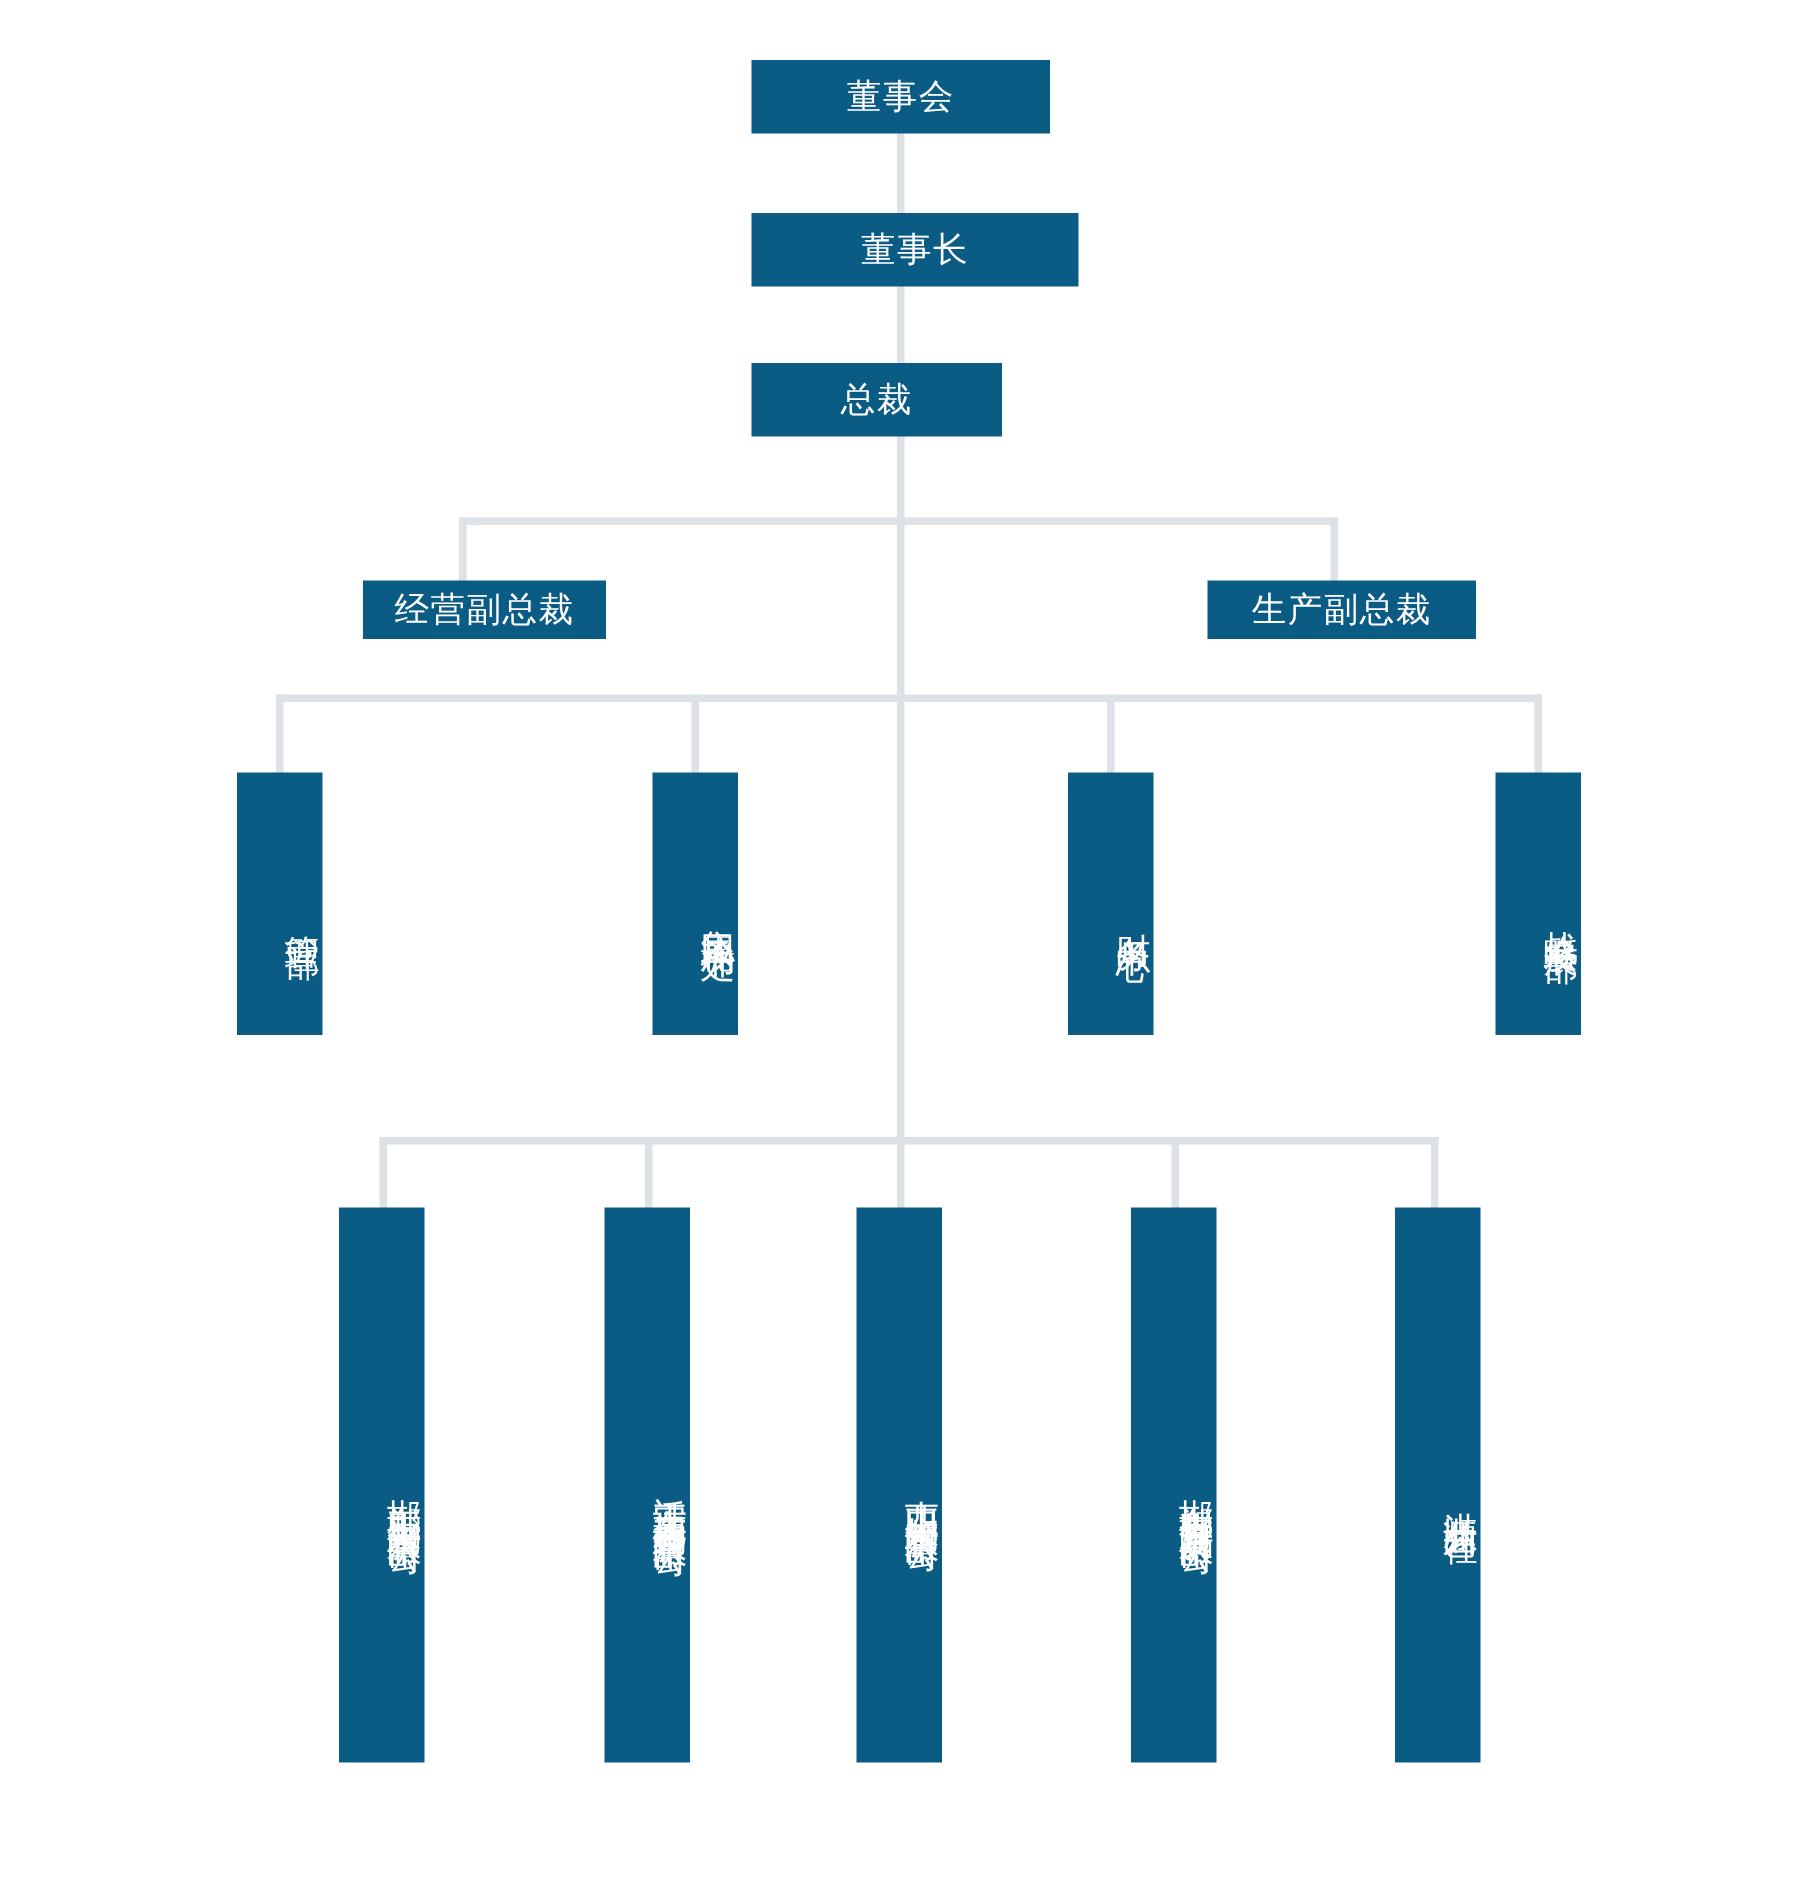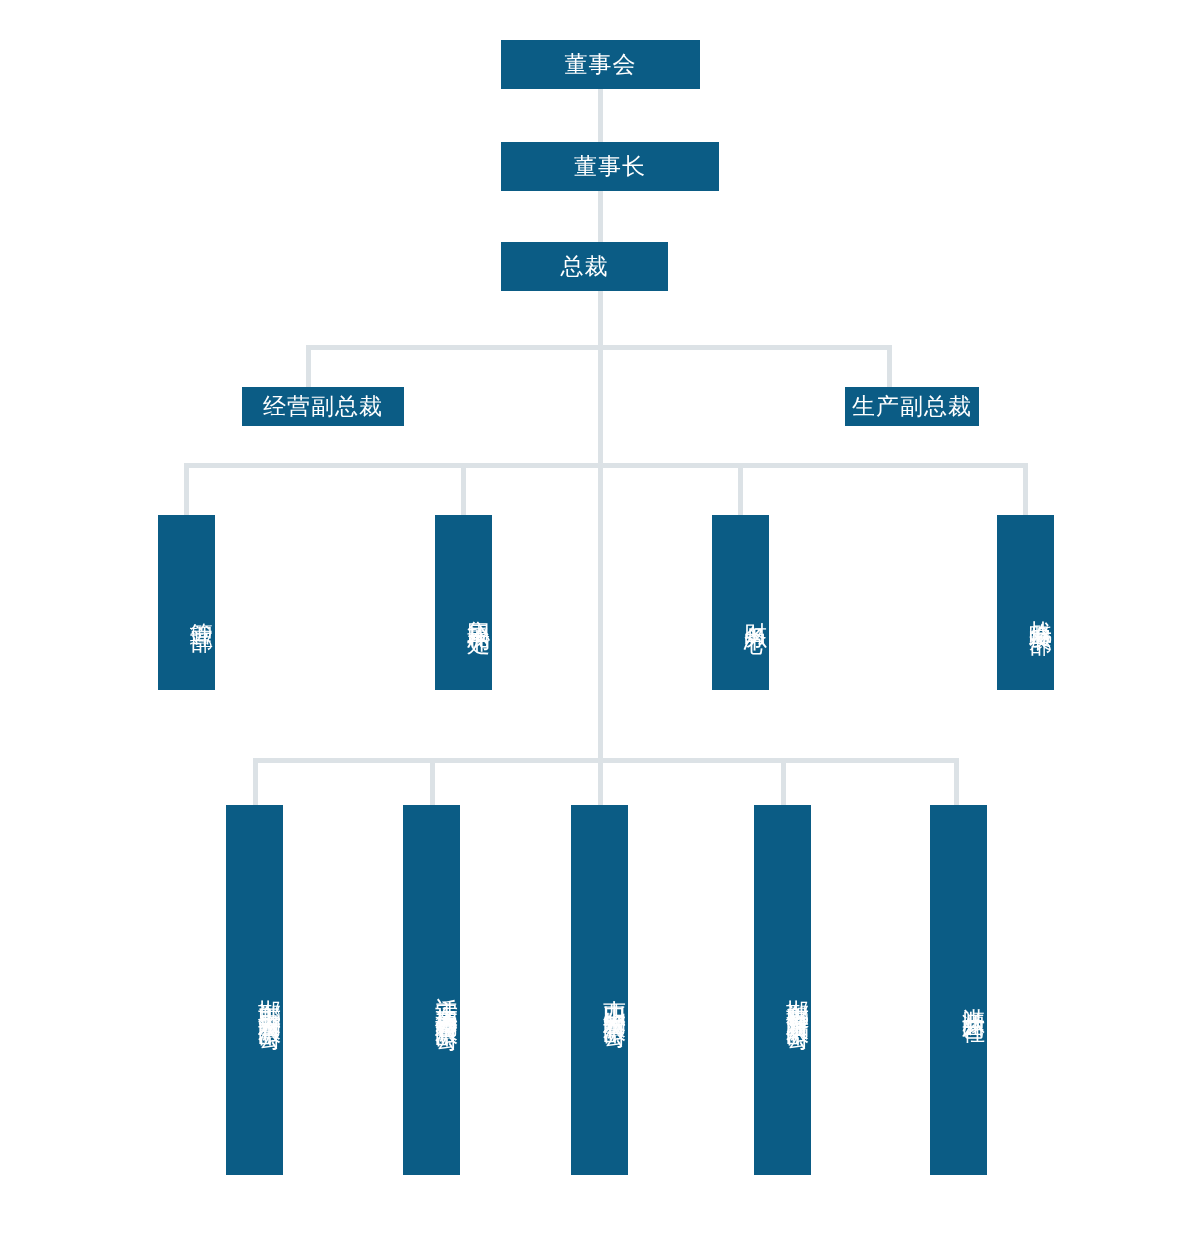--- a/index.html
+++ b/index.html
@@ -97,21 +97,21 @@
     <span class="label">董事长</span>
   </div>
 
   <div class="node horiz" style="left:501px; top:242px; width:167px; height:49px;">
     <span class="label">总裁</span>
   </div>
 
   <div class="node horiz" style="left:230px; top:387px; width:162px; height:39px;margin-left:12px;">
     <span class="label">经营副总裁</span>
   </div>
-  <div class="node horiz" style="left:845px; top:387px; width:134px; height:39px;">
+  <div class="node horiz" style="left:805px; top:387px; width:179px; height:39px;">
     <span class="label">生产副总裁</span>
   </div>
 
   <div class="node vert" style="left:158px; top:515px; width:57px; height:175px;">
     <span class="label">管理部</span>
   </div>
   <div class="node vert" style="left:435px; top:515px; width:57px; height:175px;">
     <span class="label">集团秘书处</span>
   </div>
   <div class="node vert" style="left:712px; top:515px; width:57px; height:175px;">

